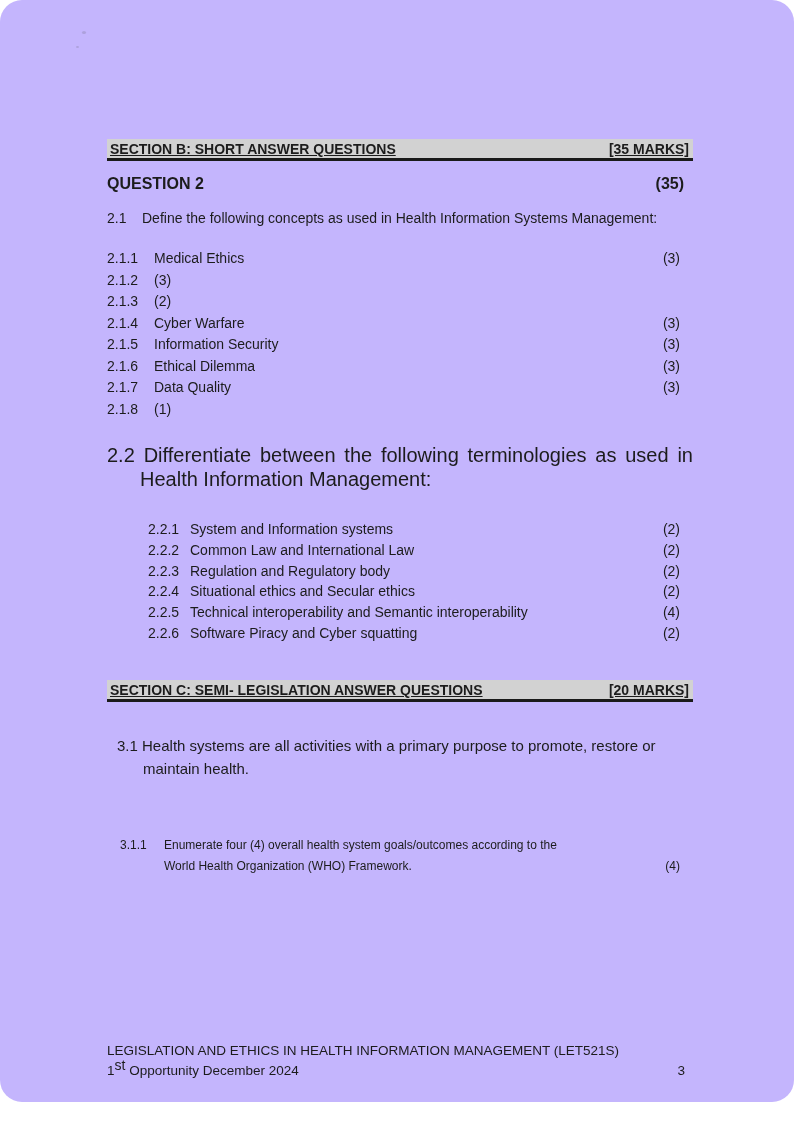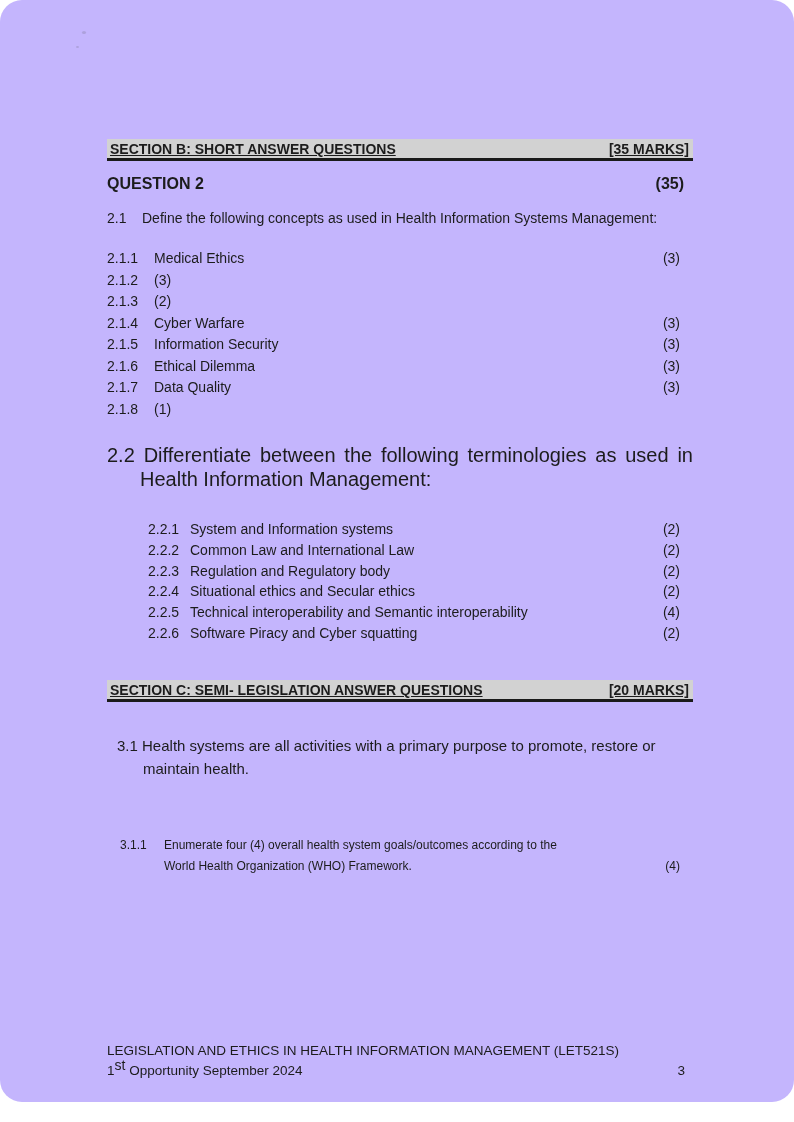--- a/index.html
+++ b/index.html
@@ -175,17 +175,17 @@
         <div>World Health Organization (WHO) Framework.</div>
       </div>
       <span class="marks">(4)</span>
     </div>
 
   </div>
 
   <div class="footer">
     <div>LEGISLATION AND ETHICS IN HEALTH INFORMATION MANAGEMENT (LET521S)</div>
     <div class="footer-line2">
-      <span><span>1</span><sup>st</sup><span> Opportunity September 2024</span></span>
+      <span><span>1</span><sup>st</sup><span> Opportunity December 2024</span></span>
       <span>3</span>
     </div>
   </div>
 </div>
 
 </body></html>

